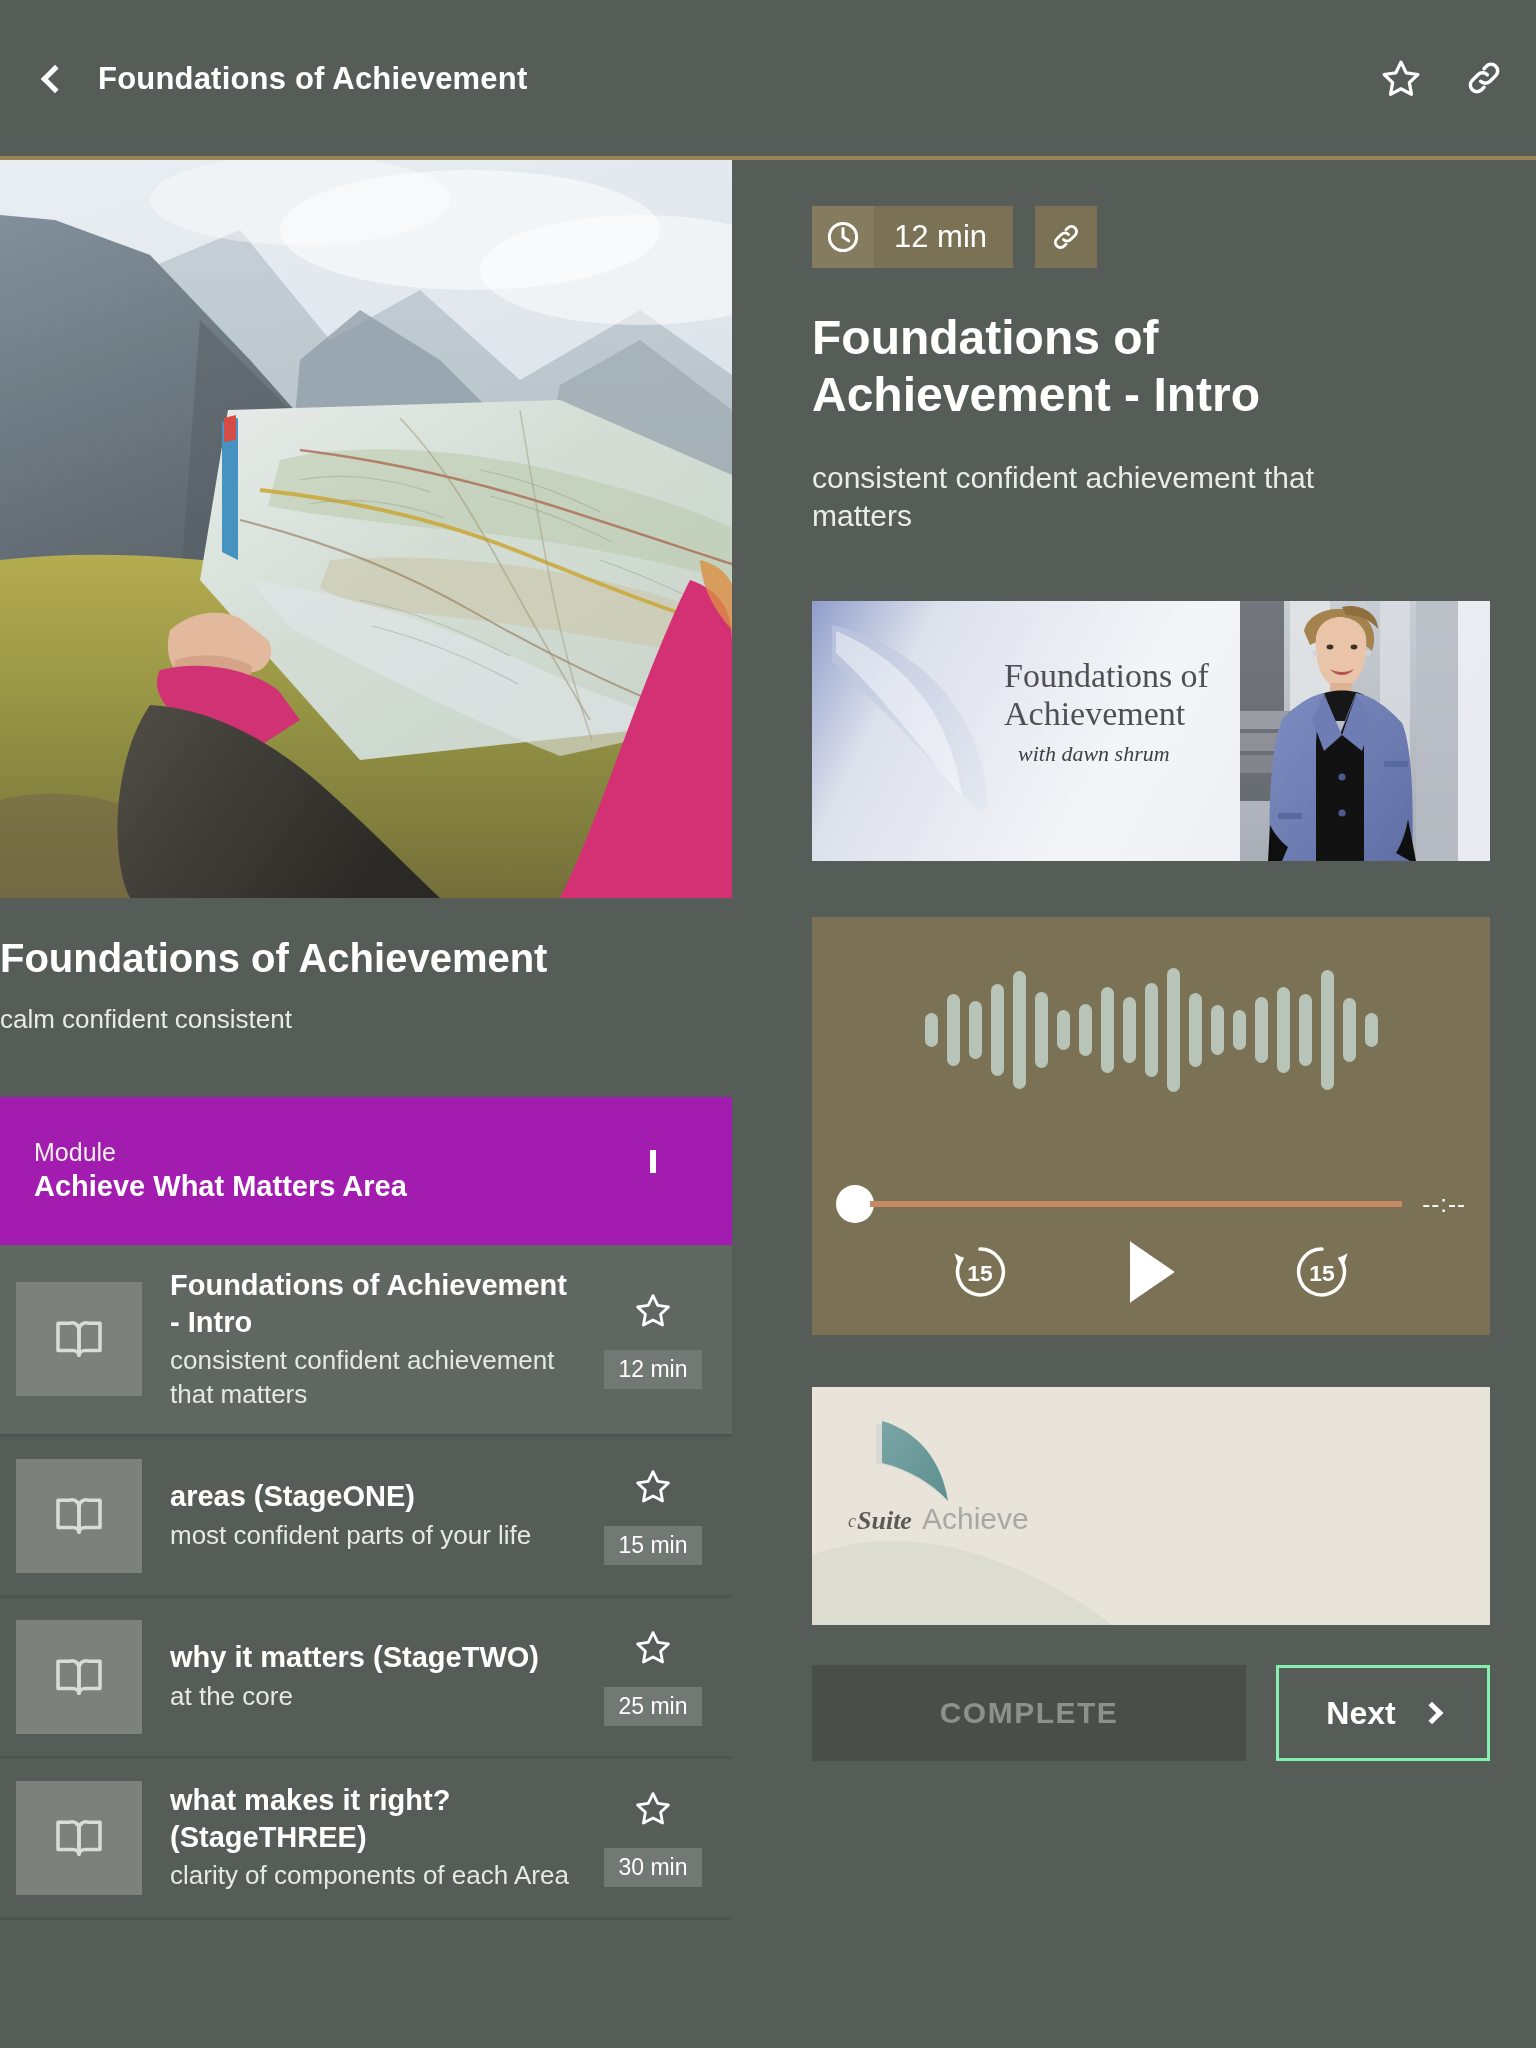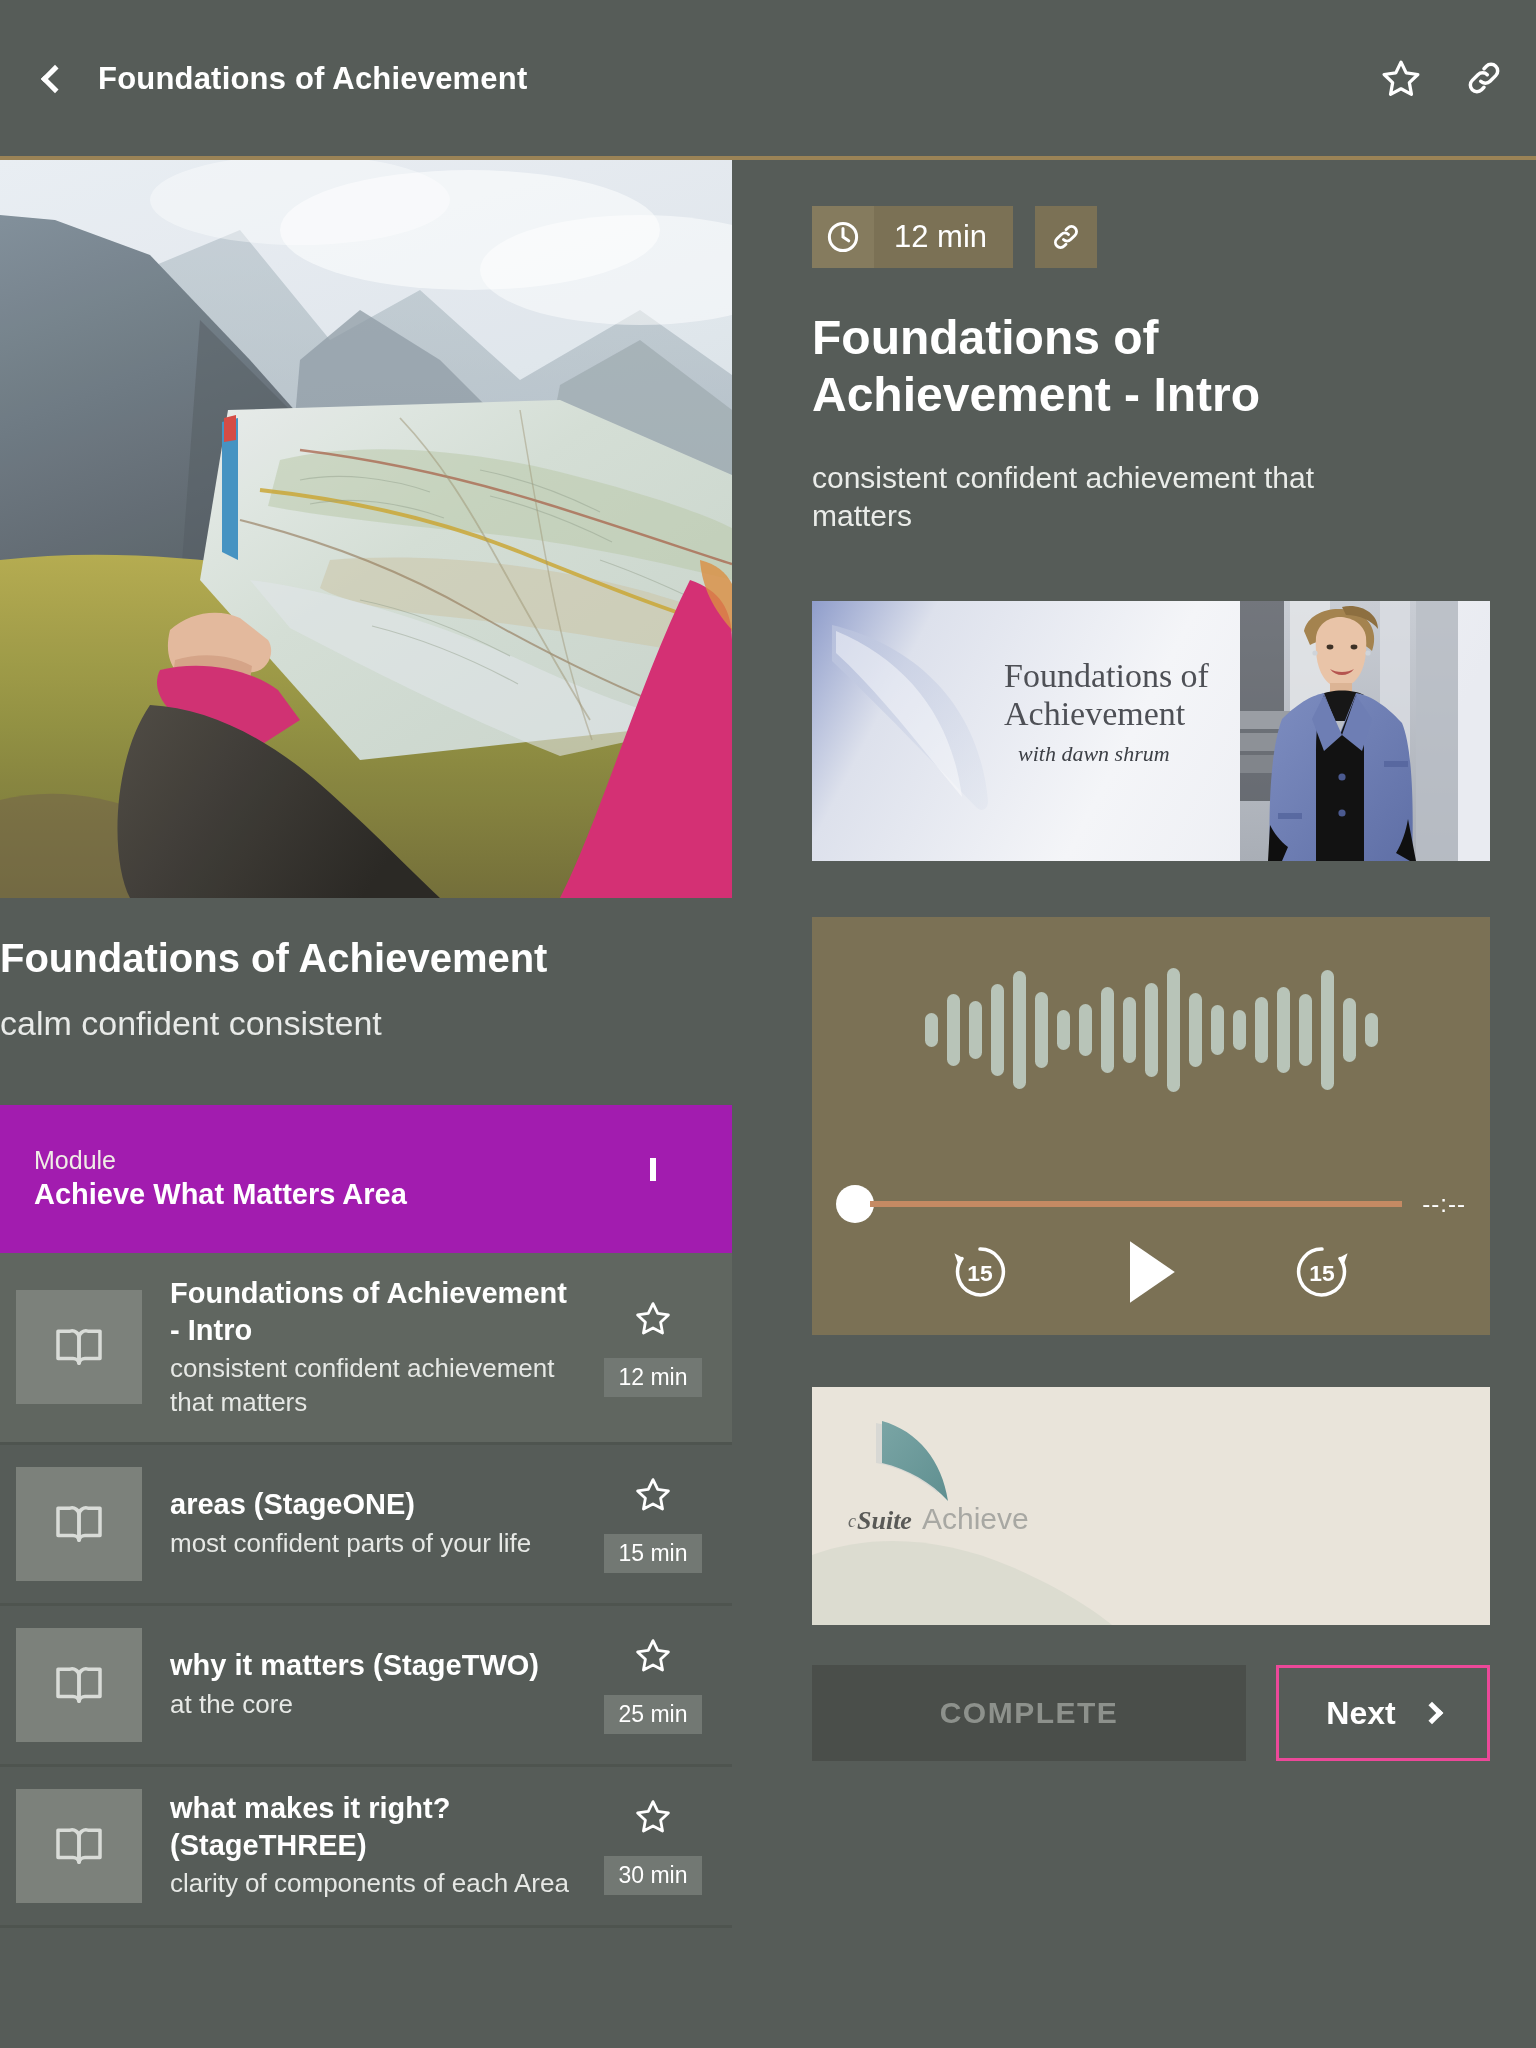--- a/index.html
+++ b/index.html
@@ -50,21 +50,21 @@
     position: relative; width: 732px; height: 738px; overflow: hidden;
     background: #8a9aa4;
   }
   .hero svg { display: block; width: 732px; height: 738px; }
 
   .course-title {
     font-size: 40px; font-weight: bold; color: #ffffff;
     padding: 38px 24px 0 0; line-height: 1.1;
   }
   .course-sub {
-    font-size: 34px; color: #e8eae8; padding: 24px 24px 0 0;
+    font-size: 26px; color: #e8eae8; padding: 24px 24px 0 0;
   }
 
   
   .module-bar {
     margin-top: 62px; width: 732px; height: 148px;
     background: #a21caf; position: relative;
     display: flex; flex-direction: column; justify-content: center;
     padding-left: 34px; cursor: pointer;
   }
   .module-kicker { font-size: 25px; color: #f0eee6; line-height: 1.25; }
@@ -182,21 +182,21 @@
   .footer-row {
     margin-top: 40px; width: 678px; display: flex; align-items: stretch; gap: 30px;
   }
   .btn-complete {
     flex: 1 1 auto; height: 96px; background: #4a4e4a; border: none;
     color: #8d918c; font-size: 30px; font-weight: bold; letter-spacing: 1.5px;
     cursor: not-allowed; font-family: "Liberation Sans", sans-serif;
   }
   .btn-next {
     flex: 0 0 auto; width: 214px; height: 96px; background: transparent;
-    border: 3px solid #ec4899; color: #ffffff;
+    border: 3px solid #86efac; color: #ffffff;
     display: flex; align-items: center; justify-content: center; gap: 28px;
     font-size: 32px; font-weight: bold; cursor: pointer;
     font-family: "Liberation Sans", sans-serif;
   }
   .next-chev {
     width: 16px; height: 16px;
     border-top: 5px solid #ffffff; border-right: 5px solid #ffffff;
     transform: rotate(45deg);
   }
 </style>

